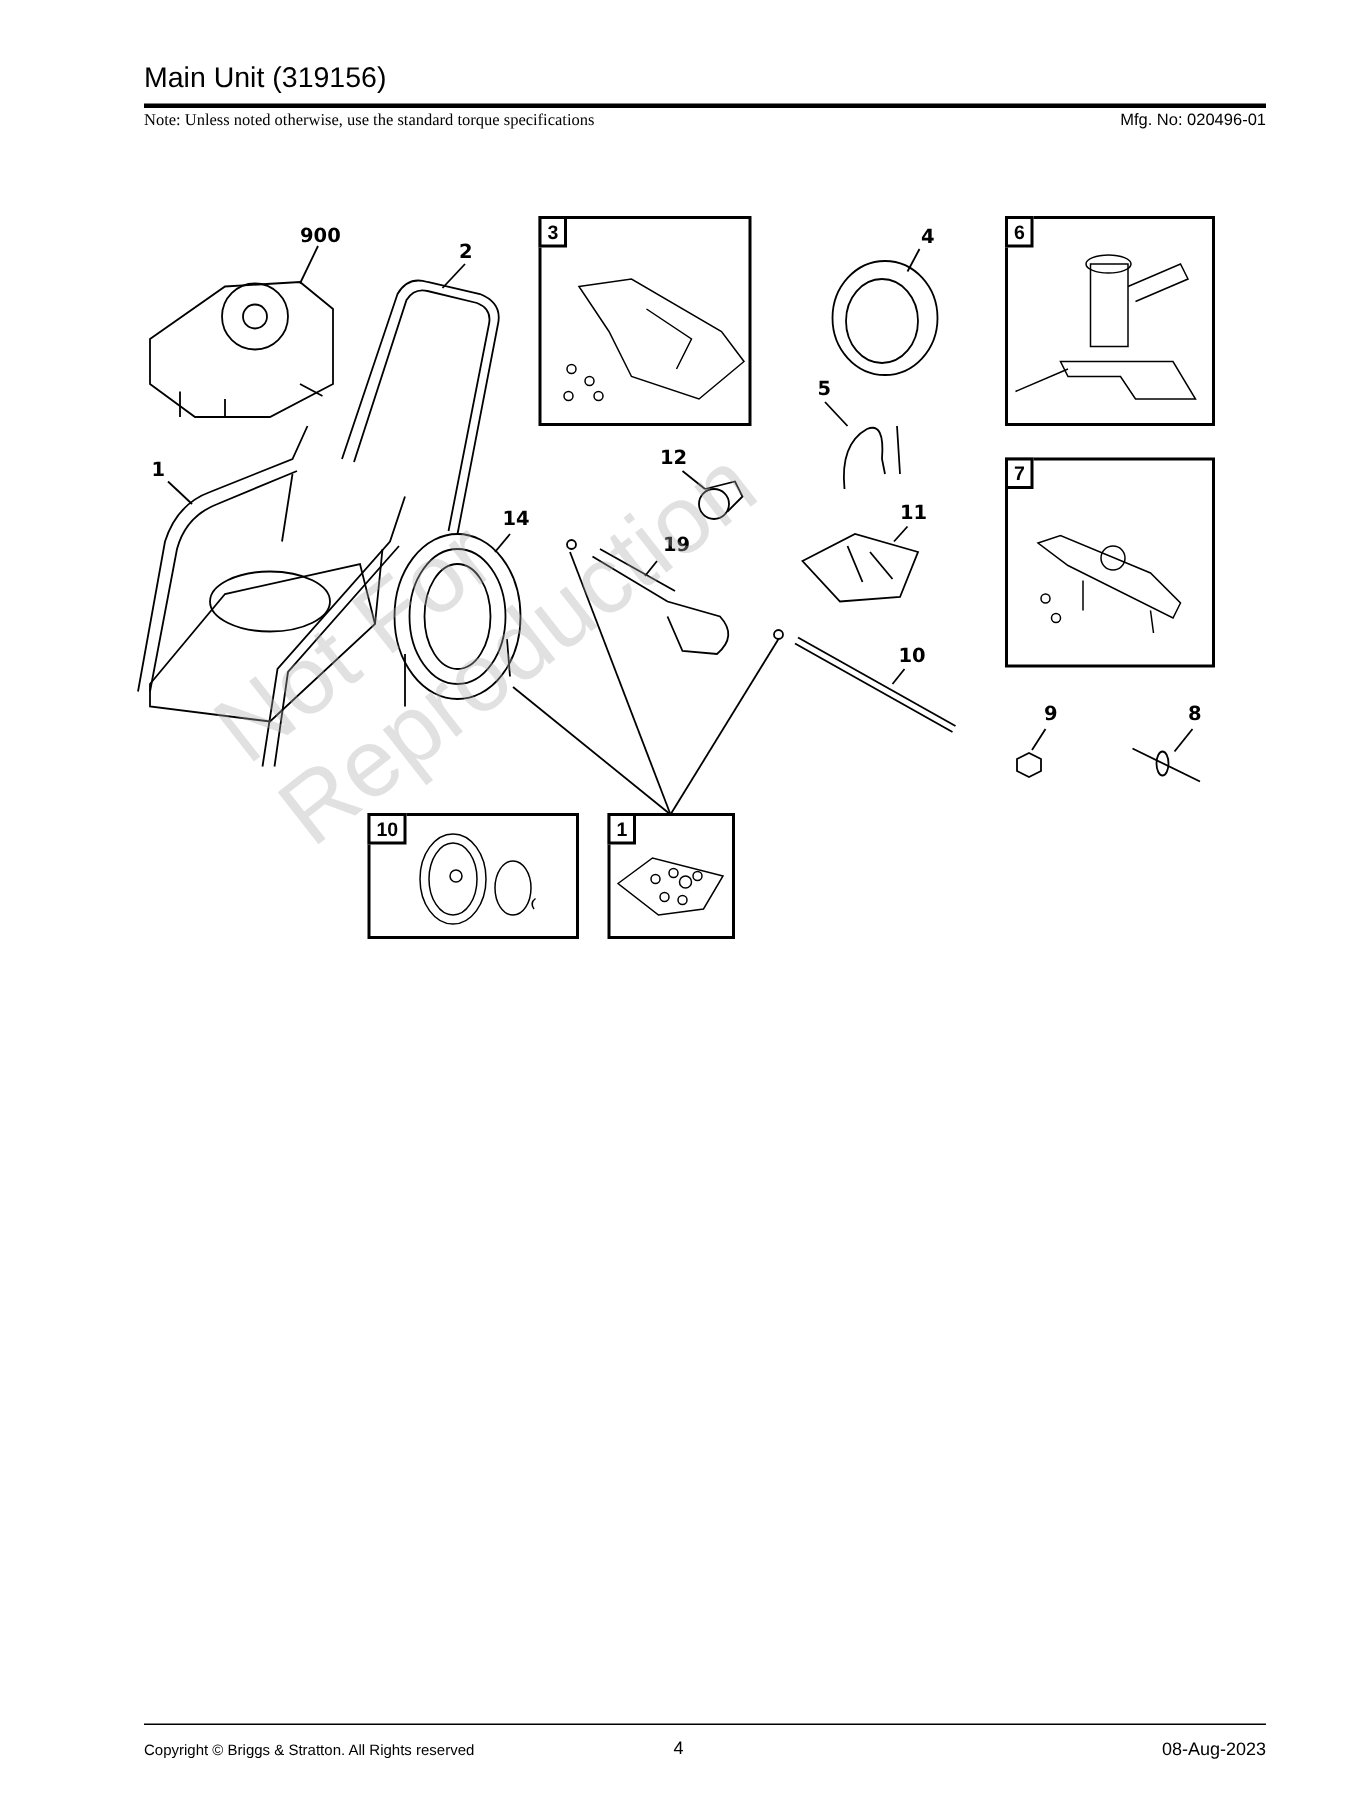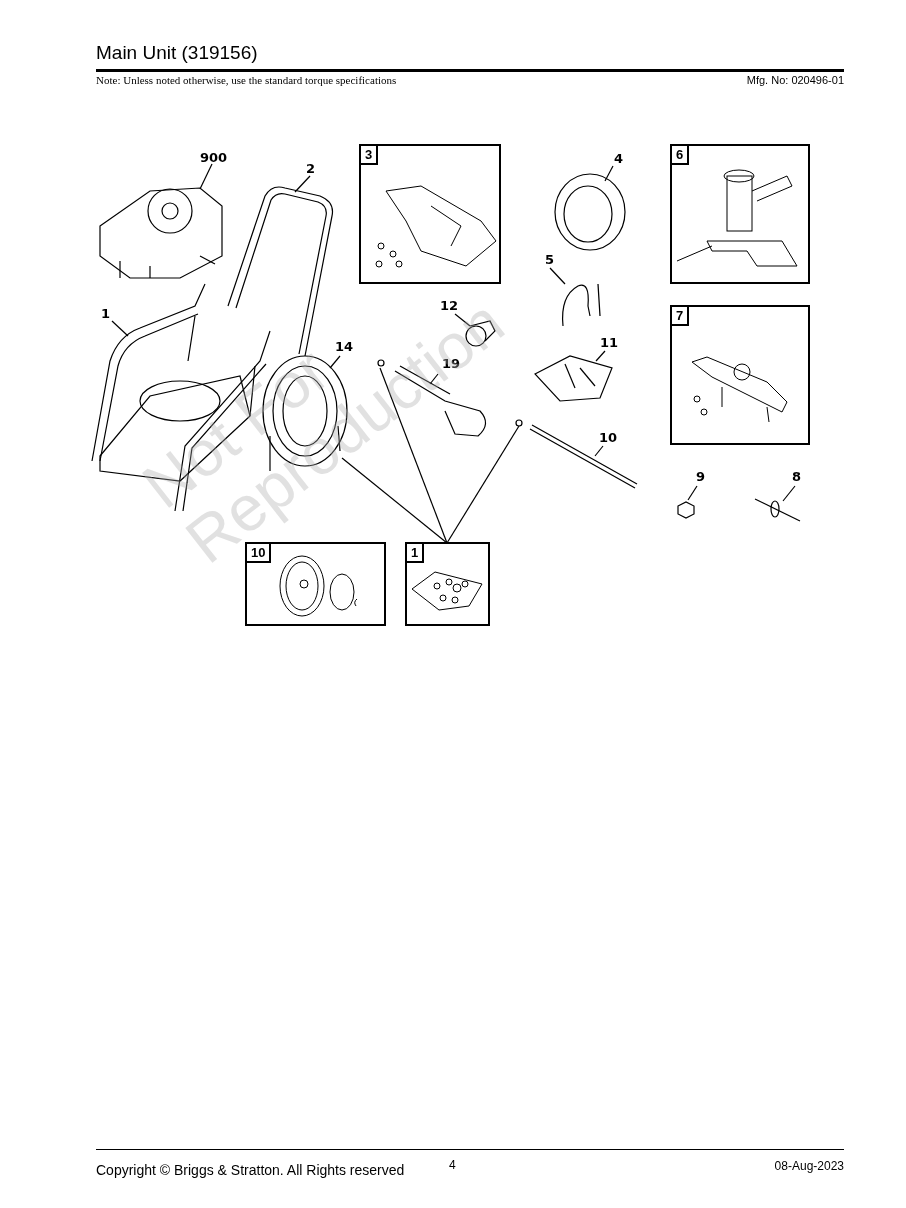--- a/index.html
+++ b/index.html
@@ -6,21 +6,21 @@
   body { width:906px; height:1208px; position:relative; overflow:hidden; font-family:"Liberation Sans", sans-serif; color:#000; }
   .title { position:absolute; left:96px; top:42px; font-size:19px; }
   .rule-thick { position:absolute; left:96px; top:69px; width:748px; height:3px; background:#000; }
   .note { position:absolute; left:96px; top:74px; font-size:11px;font-family:Liberation Serif, serif; }
   .mfg { position:absolute; right:62px; top:74px; font-size:11px; }
   .diagram { position:absolute; left:0; top:16px; width:856px; height:700px; }
   .box { position:absolute; border:2px solid #000; background:transparent; box-sizing:border-box; }
   .box .tag { position:absolute; left:-2px; top:-2px; border:2px solid #000; background:#fff; font-weight:bold; font-size:13px; padding:1px 4px; line-height:15px; }
   .callout { position:absolute; font-weight:bold; font-size:13px; font-family:"DejaVu Sans", sans-serif; }
   .footer-rule { position:absolute; left:96px; top:1149px; width:748px; height:1px; background:#000; }
-  .copyright { position:absolute; left:96px; top:1162px; font-size:14px; }
+  .copyright { position:absolute; left:96px; top:1162px; font-size:10px; }
   .pagenum { position:absolute; left:449px; top:1158px; font-size:12px; }
   .date { position:absolute; right:62px; top:1159px; font-size:12px;padding-left:12px; }
   .watermark { position:absolute; left:130px; top:450px; font-size:64px; color:rgba(170,170,170,0.35); transform:rotate(-38deg); transform-origin:left top; white-space:pre; line-height:70px; pointer-events:none; }
 </style>
 </head>
 <body>
 
 <div class="title">Main Unit (319156)</div>
 <div class="rule-thick"></div>
 <div class="note">Note: Unless noted otherwise, use the standard torque specifications</div>

